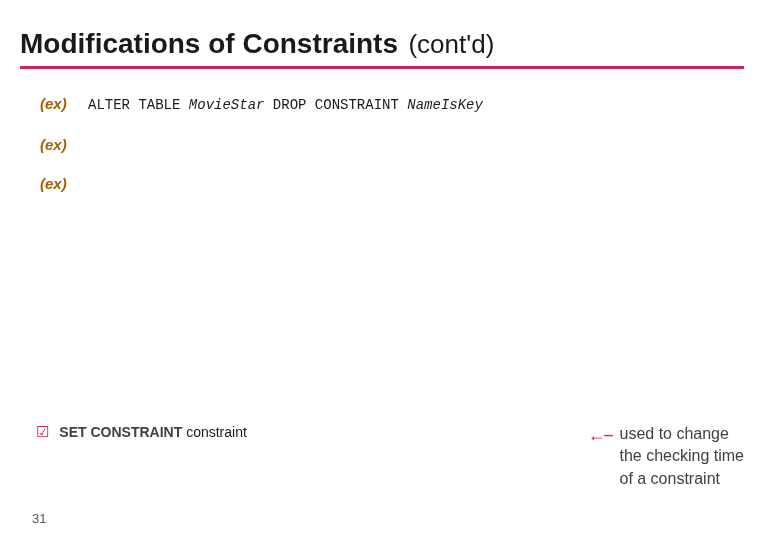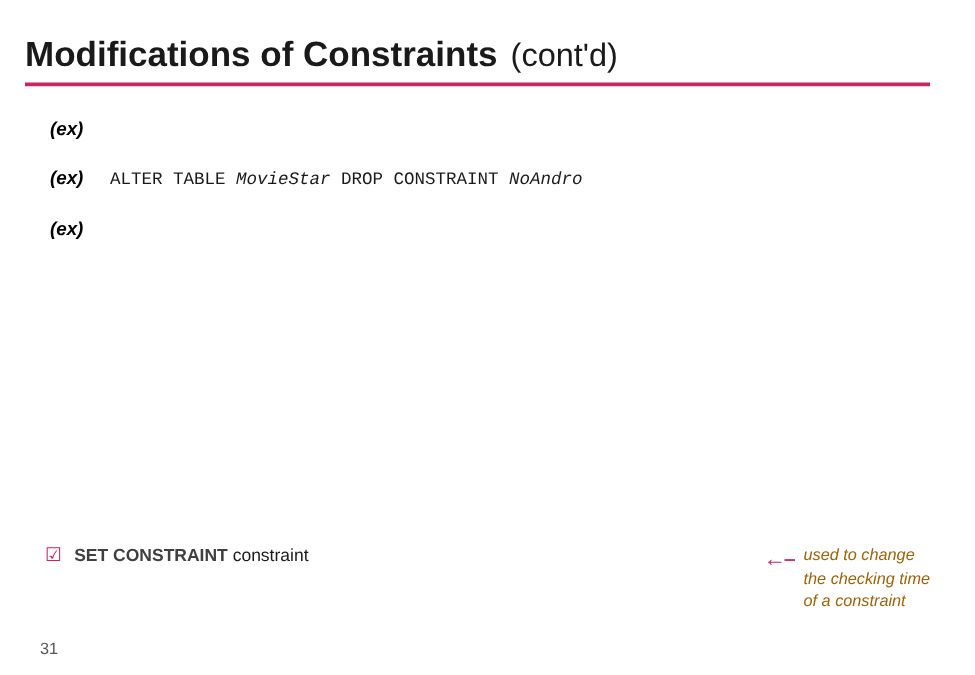--- a/index.html
+++ b/index.html
@@ -53,21 +53,21 @@
     .ex-row {
       display: flex;
       align-items: baseline;
       margin-bottom: 18px;
       font-size: 15px;
       line-height: 1.4;
     }
 
     .ex-label {
       font-size: 15px;
-      color: #000000;
+      color: #a16207;
       font-style: italic;
       font-weight: bold;
       min-width: 38px;
       margin-right: 10px;
     }
 
     .ex-code {
       font-family: 'Courier New', Courier, monospace;
       font-size: 14px;
       color: #1a1a1a;
@@ -113,23 +113,22 @@
     }
 
     .dashed-arrow {
       color: #cc2266;
       font-size: 18px;
       margin-top: 2px;
       letter-spacing: -2px;
     }
 
     .note-text {
-      font-size: 13px;
-      color: #a16207;
-      font-style: italic;
+      font-size: 16px;
+      color: #404040;
       line-height: 1.4;
     }
 
     .page-num {
       position: absolute;
       bottom: 14px;
       left: 32px;
       font-size: 13px;
       color: #555;
     }
@@ -142,24 +141,24 @@
   <div class="header">
     <span class="title">Modifications of Constraints</span>
     <span class="title-sub">(cont'd)</span>
   </div>
   <hr class="hr">
 
   <div class="examples">
 
   <div class="ex-row">
         <span class="ex-label">(ex)</span>
+        <span class="ex-code"><span>ALTER TABLE </span><span style="font-style: italic;">MovieStar</span><span> DROP CONSTRAINT </span><span style="font-style: italic;">NameIsKey</span></span>
       </div>
       <div class="ex-row">
         <span class="ex-label">(ex)</span>
-        <span class="ex-code"><span>ALTER TABLE </span><span style="font-style: italic;">MovieStar</span><span> DROP CONSTRAINT </span><span style="font-style: italic;">NoAndro</span></span>
       </div>
       <div class="ex-row">
         <span class="ex-label">(ex)</span>
       </div>
     </div>
 
   <div class="footer-area">
     <div class="set-constraint">
       <div>
         <span class="checkbox-icon">☑</span>

